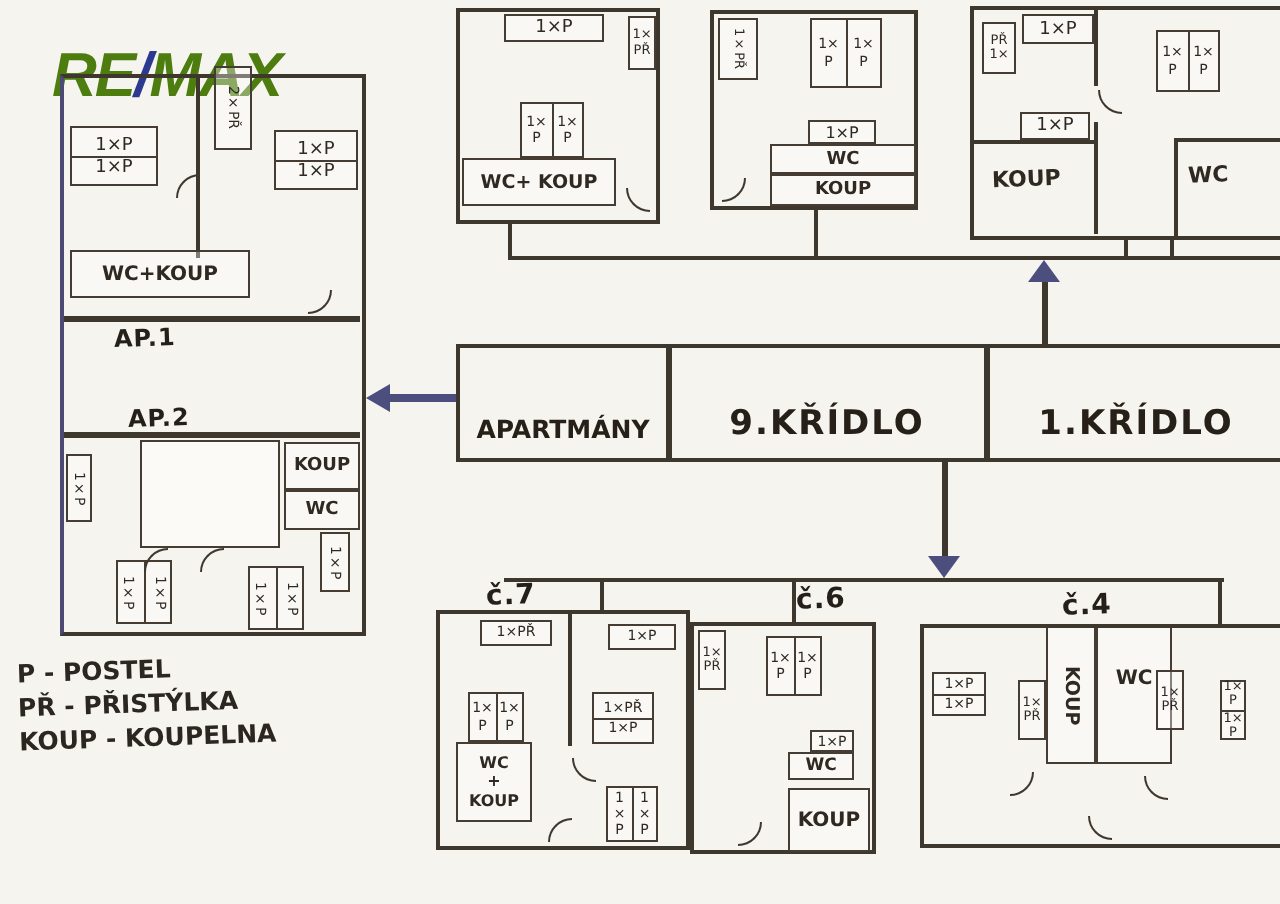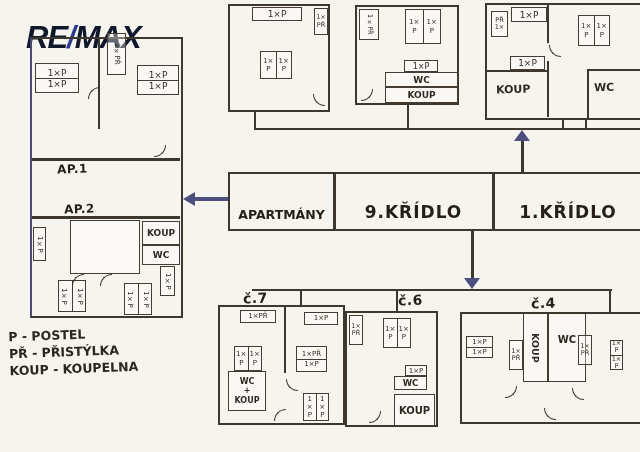--- a/index.html
+++ b/index.html
@@ -31,21 +31,21 @@
   .tri-up{border-left:8px solid transparent;border-right:8px solid transparent;border-bottom:11px solid #4c4e7d;}
   .tri-down{border-left:8px solid transparent;border-right:8px solid transparent;border-top:11px solid #4c4e7d;}
   
   .arc{position:absolute;width:12px;height:12px;box-sizing:border-box;}
   .arc-bl{border-left:1.6px solid #3e372e;border-bottom:1.6px solid #3e372e;border-radius:0 0 0 100%;}
   .arc-br{border-right:1.6px solid #3e372e;border-bottom:1.6px solid #3e372e;border-radius:0 0 100% 0;}
   .arc-tl{border-left:1.6px solid #3e372e;border-top:1.6px solid #3e372e;border-radius:100% 0 0 0;}
   
   #logo{position:absolute;left:26px;top:20px;font-weight:800;font-style:italic;
         font-size:31px;letter-spacing:-1px;font-family:"Liberation Sans",sans-serif;}
-  #logo .red{color:#0f172a;} #logo .blue{color:#2b3990;}
+  #logo .red{color:#4d7c0f;} #logo .blue{color:#2b3990;}
   
   #legend{position:absolute;left:9px;top:327px;font-size:12.5px;font-weight:600;
           color:#2c2620;transform:rotate(-2deg);line-height:1.35;}
 </style>
 </head>
 <body>
 
 <div id="canvas">
 
   <div id="logo">
@@ -57,20 +57,21 @@
     <div class="wall" style="left:66px;top:0;width:2px;height:90px;"></div>
     <div class="box" style="left:3px;top:24px;width:44px;height:30px;flex-direction:column;padding:0;">
       <div class="t9" style="border-bottom:1.2px solid #453d33;width:100%;">1×P</div>
       <div class="t9" style="width:100%;">1×P</div>
     </div>
     <div class="box rot t7" style="left:75px;top:-6px;width:19px;height:42px;">2×PŘ</div>
     <div class="box" style="left:105px;top:26px;width:42px;height:30px;flex-direction:column;padding:0;">
       <div class="t9" style="border-bottom:1.2px solid #453d33;width:100%;">1×P</div>
       <div class="t9" style="width:100%;">1×P</div>
     </div>
+    <div class="box" style="left:3px;top:86px;width:90px;height:24px;font-size:10px;font-weight:600;">WC+KOUP</div>
     <div class="arc arc-tl" style="left:56px;top:48px;"></div>
     <div class="wall" style="left:0;top:119px;width:148px;height:2.5px;"></div>
     <div class="mk" style="left:25px;top:123px;font-size:12px;">AP.1</div>
     <div class="arc arc-br" style="left:122px;top:106px;"></div>
 
     <div class="mk" style="left:32px;top:163px;font-size:12px;">AP.2</div>
     <div class="wall" style="left:0;top:177px;width:148px;height:2.5px;"></div>
     <div class="box" style="left:110px;top:182px;width:38px;height:24px;font-size:9px;font-weight:600;">KOUP</div>
     <div class="box" style="left:110px;top:206px;width:38px;height:20px;font-size:9px;font-weight:600;">WC</div>
     <div class="box" style="left:38px;top:181px;width:70px;height:54px;background:#fbfaf7;"></div>
@@ -94,20 +95,21 @@
     <div>KOUP - KOUPELNA</div>
   </div>
 
   <div class="plan" style="left:228px;top:4px;width:102px;height:108px;">
     <div class="box t9" style="left:22px;top:1px;width:50px;height:14px;">1×P</div>
     <div class="box t6" style="left:84px;top:2px;width:14px;height:27px;">1×PŘ</div>
     <div class="box" style="left:30px;top:45px;width:32px;height:28px;padding:0;">
       <div class="t7" style="border-right:1.2px solid #453d33;width:50%;height:100%;display:flex;align-items:center;justify-content:center;">1×P</div>
       <div class="t7" style="width:50%;height:100%;display:flex;align-items:center;justify-content:center;">1×P</div>
     </div>
+    <div class="box" style="left:1px;top:73px;width:77px;height:24px;font-size:9.5px;font-weight:600;">WC+ KOUP</div>
     <div class="arc arc-bl" style="left:83px;top:88px;"></div>
   </div>
   <div class="wall" style="left:254px;top:112px;width:2px;height:17px;"></div>
 
   <div class="plan" style="left:355px;top:5px;width:104px;height:100px;">
     <div class="box rot t6" style="left:2px;top:2px;width:20px;height:31px;">1×PŘ</div>
     <div class="box" style="left:48px;top:2px;width:36px;height:35px;padding:0;">
       <div class="t7" style="border-right:1.2px solid #453d33;width:50%;height:100%;display:flex;align-items:center;justify-content:center;">1×P</div>
       <div class="t7" style="width:50%;height:100%;display:flex;align-items:center;justify-content:center;">1×P</div>
     </div>

